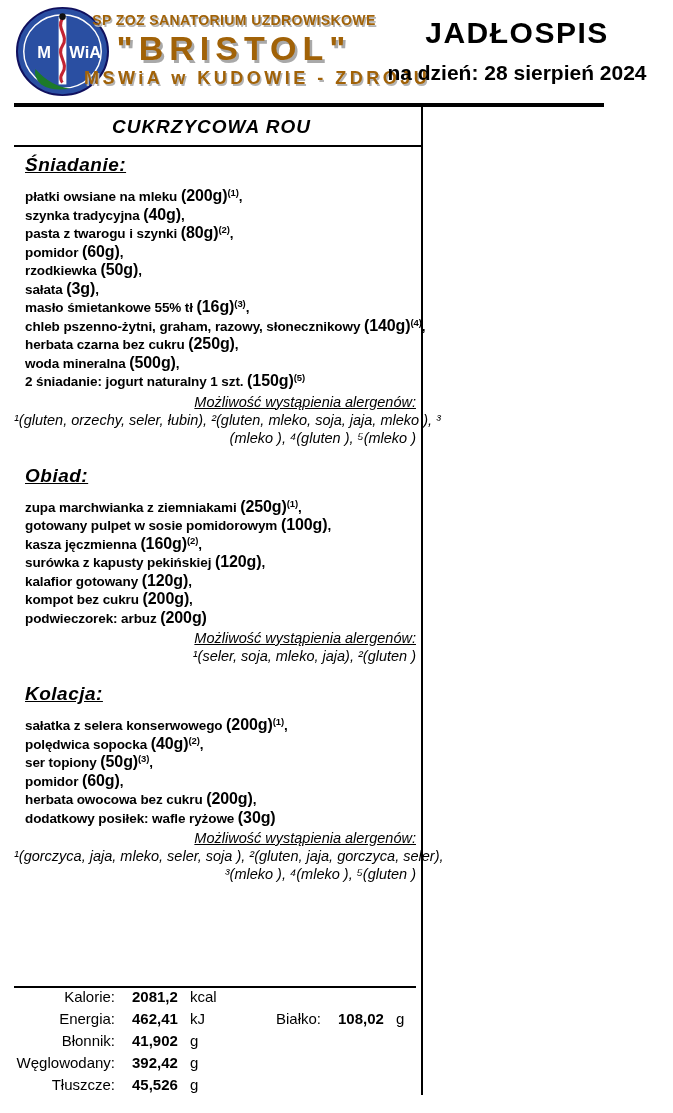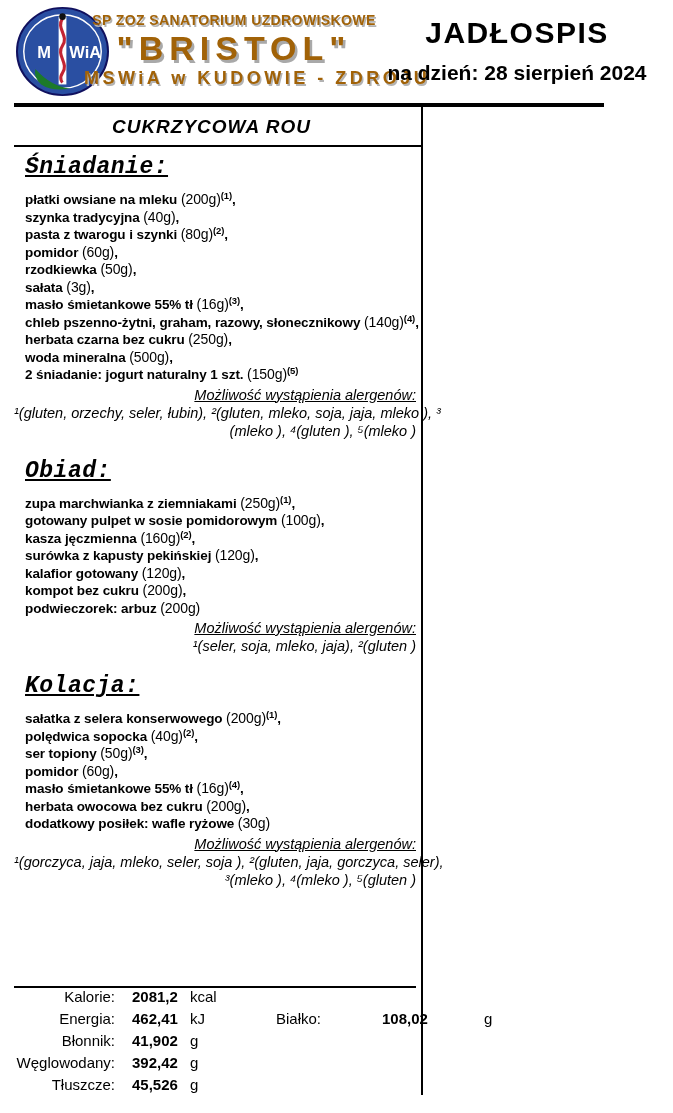--- a/index.html
+++ b/index.html
@@ -24,40 +24,40 @@
   .docdate  { font-size:21px; font-weight:bold; margin-top:11px; white-space:nowrap; }
   
   .toprule  { position:absolute; left:14px; top:103px; width:590px; height:4px; background:#000; }
   .vdivider { position:absolute; left:421px; top:103px; width:2px; height:992px; background:#000; }
   
   .leftcol { position:absolute; left:14px; top:107px; width:407px; }
   .dietname { text-align:center; font-size:19px; font-weight:bold; font-style:italic;
               letter-spacing:1px; padding:9px 12px 7px 0; border-bottom:2px solid #000; }
   .meals { padding-top:7px; }
   .meal { margin-bottom:18px; }
-  .meal-title { font-size:23px; font-weight:bold; font-style:italic;
+  .meal-title { font-size:19px; font-weight:bold; font-style:italic;
                 text-decoration:underline; padding-left:11px; letter-spacing:0.5px;
-                margin-bottom:11px;font-family:Liberation Mono, monospace; }
+                margin-bottom:11px; }
   .meal-items { padding-left:11px; }
   .food-line { font-size:13.5px; font-weight:bold; line-height:17.5px;
                letter-spacing:-0.1px; white-space:nowrap; }
-  .portion { font-size:14px; font-weight:normal; }
+  .portion { font-size:16px; font-weight:bold; }
   .note { font-size:9.5px; font-weight:bold; line-height:0; vertical-align:super; }
   .allergens { text-align:right; padding-right:5px; margin-top:2px; }
   .allergens-title { font-size:14.5px; font-style:italic; text-decoration:underline;
                      line-height:18px; }
   .allergen-line { font-size:14.5px; font-style:italic; line-height:18px; white-space:nowrap; }
   
   .nutrition { position:absolute; left:14px; top:986px; width:402px;
                border-top:2px solid #000; }
   .nut-row { position:relative; display:flex; align-items:baseline; height:22px; font-size:15px; }
   .nut-label { width:101px; text-align:right; }
   .nut-value { font-weight:bold; margin-left:17px; min-width:52px; }
   .nut-unit  { margin-left:6px; }
-  .protein { position:absolute; left:212px; top:0; display:flex; align-items:baseline;gap:44px; }
+  .protein { position:absolute; left:212px; top:0; display:flex; align-items:baseline; }
   .protein .nut-label { width:95px; }
   
   .rightcol { position:absolute; left:423px; top:107px; width:250px; height:988px; }
 </style>
 </head>
 <body>
 
 <div class="page">
 
   <header class="hdr">
@@ -131,21 +131,20 @@
     </div>
   </section>
 
   <section class="meal">
     <h2 class="meal-title">Kolacja:</h2>
     <div class="meal-items">
             <div class="food-line"><span class="fname">sałatka z selera konserwowego </span><span class="portion">(200g)</span><sup class="note">(1)</sup><span class="fname">,</span></div>
             <div class="food-line"><span class="fname">polędwica sopocka </span><span class="portion">(40g)</span><sup class="note">(2)</sup><span class="fname">,</span></div>
             <div class="food-line"><span class="fname">ser topiony </span><span class="portion">(50g)</span><sup class="note">(3)</sup><span class="fname">,</span></div>
             <div class="food-line"><span class="fname">pomidor </span><span class="portion">(60g)</span><span class="fname">,</span></div>
-            <div class="food-line"><span class="fname">masło śmietankowe 55% tł </span><span class="portion">(16g)</span><sup class="note">(4)</sup><span class="fname">,</span></div>
             <div class="food-line"><span class="fname">herbata owocowa bez cukru </span><span class="portion">(200g)</span><span class="fname">,</span></div>
             <div class="food-line"><span class="fname">dodatkowy posiłek: wafle ryżowe </span><span class="portion">(30g)</span></div>
           </div>
     <div class="allergens">
       <div class="allergens-title">Możliwość wystąpienia alergenów:</div>
       <div>
               <div class="allergen-line">¹(gorczyca, jaja, mleko, seler,  soja ), ²(gluten, jaja, gorczyca,  seler),</div>
               <div class="allergen-line">³(mleko ), ⁴(mleko ), ⁵(gluten  )</div>
             </div>
     </div>

